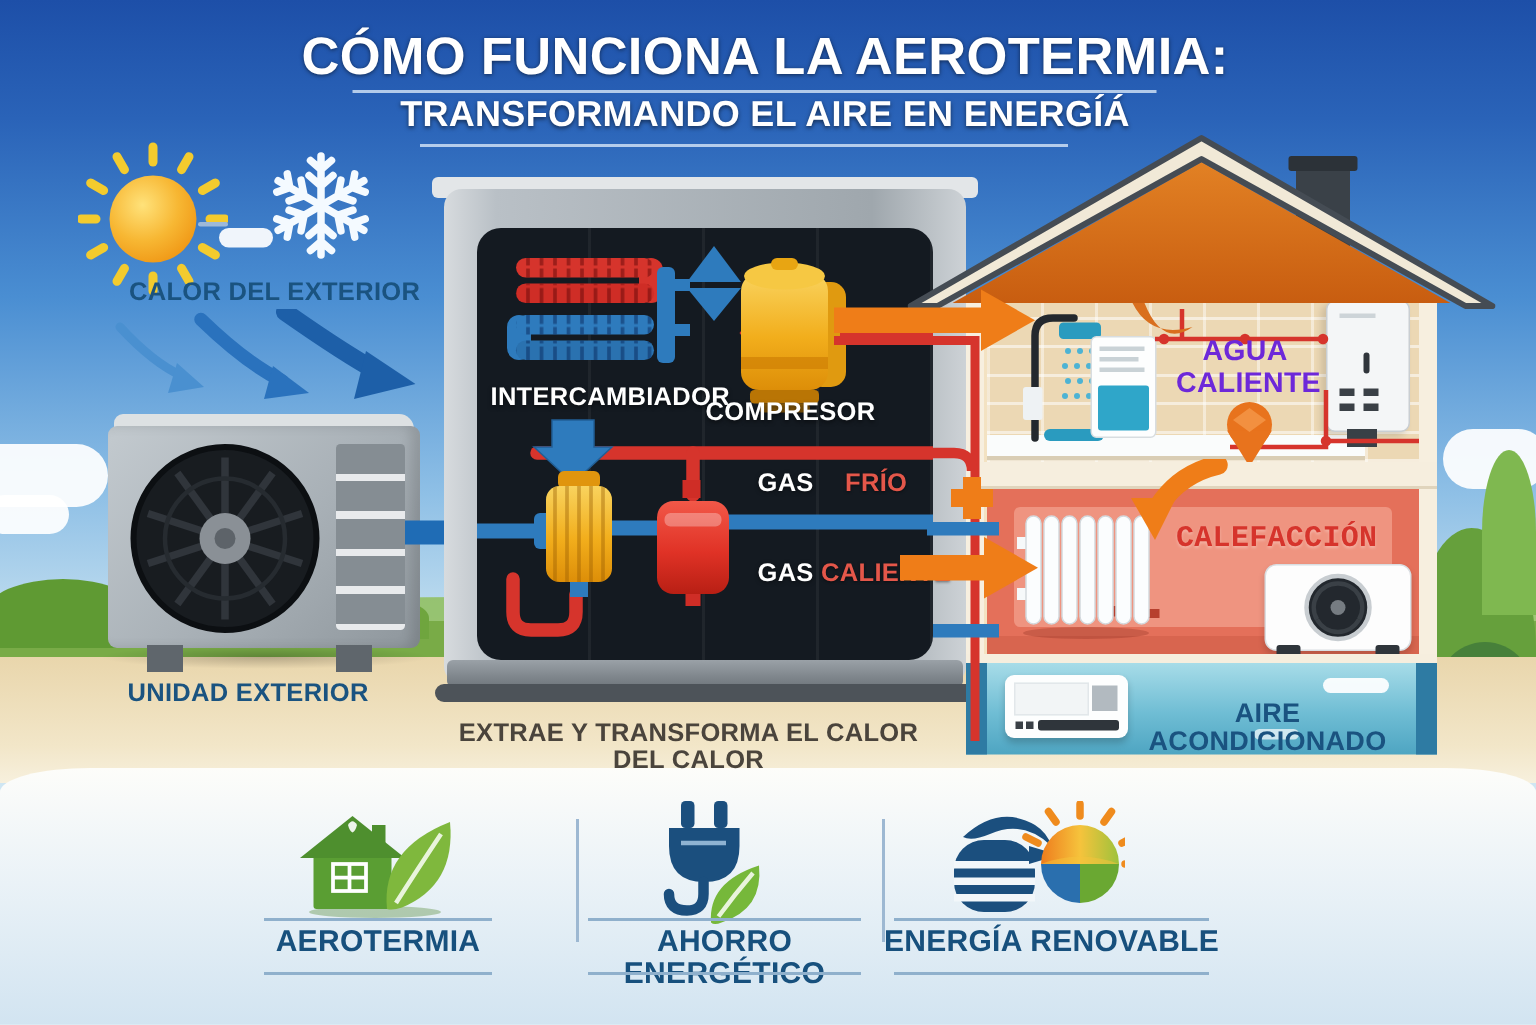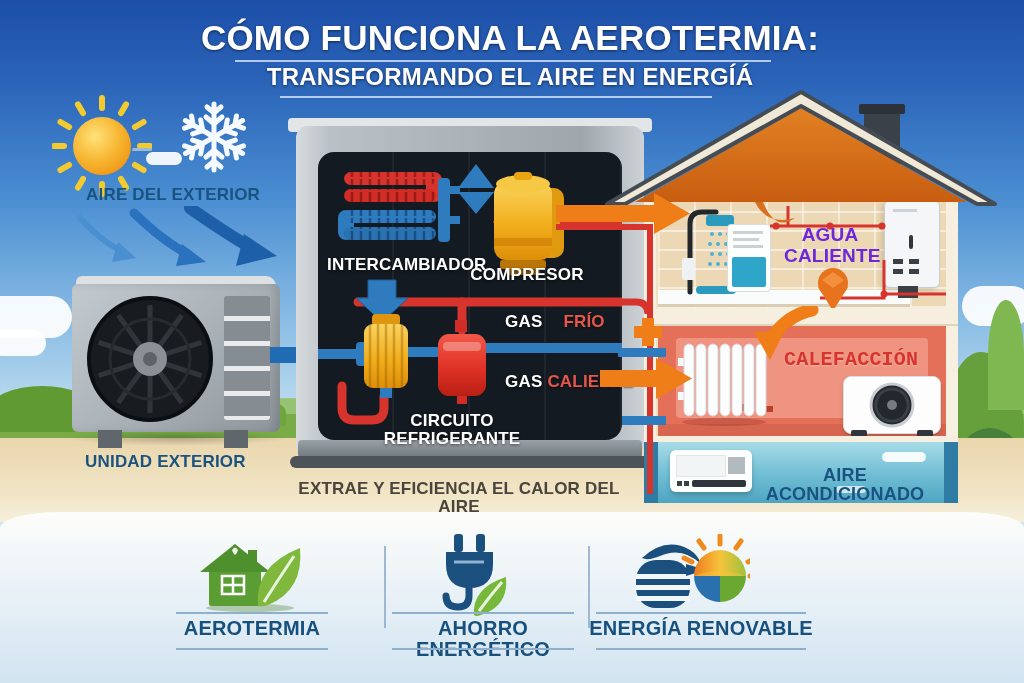--- a/index.html
+++ b/index.html
@@ -92,21 +92,21 @@
         </g>
       <g transform="rotate(240)">
           <path d="M0,0 L0,-33 M-8,-20 L0,-13 L8,-20 M-7,-30 L0,-24 L7,-30"></path>
         </g>
       <g transform="rotate(300)">
           <path d="M0,0 L0,-33 M-8,-20 L0,-13 L8,-20 M-7,-30 L0,-24 L7,-30"></path>
         </g>
     </g>
   </svg>
 
-  <div class="abs lbl navy" style="left:86px;top:186px;width:155px;font-size:17px;white-space:nowrap;">AIRE DEL EXTERIOR</div>
+  <div class="abs lbl navy" style="left:86px;top:186px;width:155px;font-size:17px;white-space:nowrap;">CALOR DEL EXTERIOR</div>
 
   <svg class="abs" style="left:72px;top:206px;" width="205" height="68" viewBox="0 0 205 68">
     <path d="M8,12 Q30,36 50,45" stroke="#4a90d0" stroke-width="6" fill="none" stroke-linecap="round"></path>
     <polygon points="46,36 64,52 40,56" fill="#4a90d0"></polygon>
     <path d="M62,7 Q92,36 116,48" stroke="#2a72bd" stroke-width="9" fill="none" stroke-linecap="round"></path>
     <polygon points="110,38 134,56 104,60" fill="#2a72bd"></polygon>
     <path d="M118,2 Q158,30 180,42" stroke="#1d5fa8" stroke-width="12" fill="none" stroke-linecap="round"></path>
     <polygon points="172,28 205,50 164,60" fill="#1d5fa8"></polygon>
   </svg>
 
@@ -240,22 +240,21 @@
   <div class="abs lbl white" style="left:327px;top:256px;width:150px;font-size:17px;">INTERCAMBIADOR</div>
   <div class="abs lbl white" style="left:467px;top:266px;width:120px;font-size:17px;">COMPRESOR</div>
   <div class="abs lbl" style="left:505px;top:313px;width:130px;font-size:17px;text-align:left;white-space:nowrap;">
     <span class="white">GAS</span>
     <span style="color:#e4574a;text-shadow:0 1px 2px rgba(0,0,0,.5);margin-left:16px;">FRÍO</span>
   </div>
   <div class="abs lbl" style="left:505px;top:373px;width:150px;font-size:17px;text-align:left;white-space:nowrap;">
     <span class="white">GAS</span>
     <span style="color:#e4574a;text-shadow:0 1px 2px rgba(0,0,0,.5);">CALIENTE</span>
   </div>
-  <div class="abs lbl white" style="left:342px;top:412px;width:220px;font-size:17px;">CIRCUITO REFRIGERANTE</div>
-  <div class="abs lbl" style="left:289px;top:480px;width:340px;font-size:17px;color:#4a443c;">EXTRAE Y EFICIENCIA EL CALOR DEL AIRE</div>
+  <div class="abs lbl" style="left:289px;top:480px;width:340px;font-size:17px;color:#4a443c;">EXTRAE Y TRANSFORMA EL CALOR DEL CALOR</div>
 
   <div class="abs" style="left:864px;top:110px;width:36px;height:58px;background:#3a4148;"></div>
   <div class="abs" style="left:859px;top:104px;width:46px;height:10px;background:#2c3238;border-radius:2px;"></div>
   <div class="abs" style="left:644px;top:200px;width:314px;height:243px;background:#f3e2c2;"></div>
   <div class="abs" style="left:644px;top:200px;width:12px;height:243px;background:#f7efdf;"></div>
   <div class="abs" style="left:946px;top:200px;width:12px;height:243px;background:#f7efdf;"></div>
 
   <div class="abs bricks" style="left:658px;top:202px;width:288px;height:106px;"></div>
   <div class="abs" style="left:658px;top:290px;width:252px;height:14px;background:#fafcfc;border-bottom:3px solid #d9cdb4;border-radius:0 6px 0 0;"></div>
   <svg class="abs" style="left:680px;top:204px;" width="64" height="92" viewBox="0 0 64 92">

